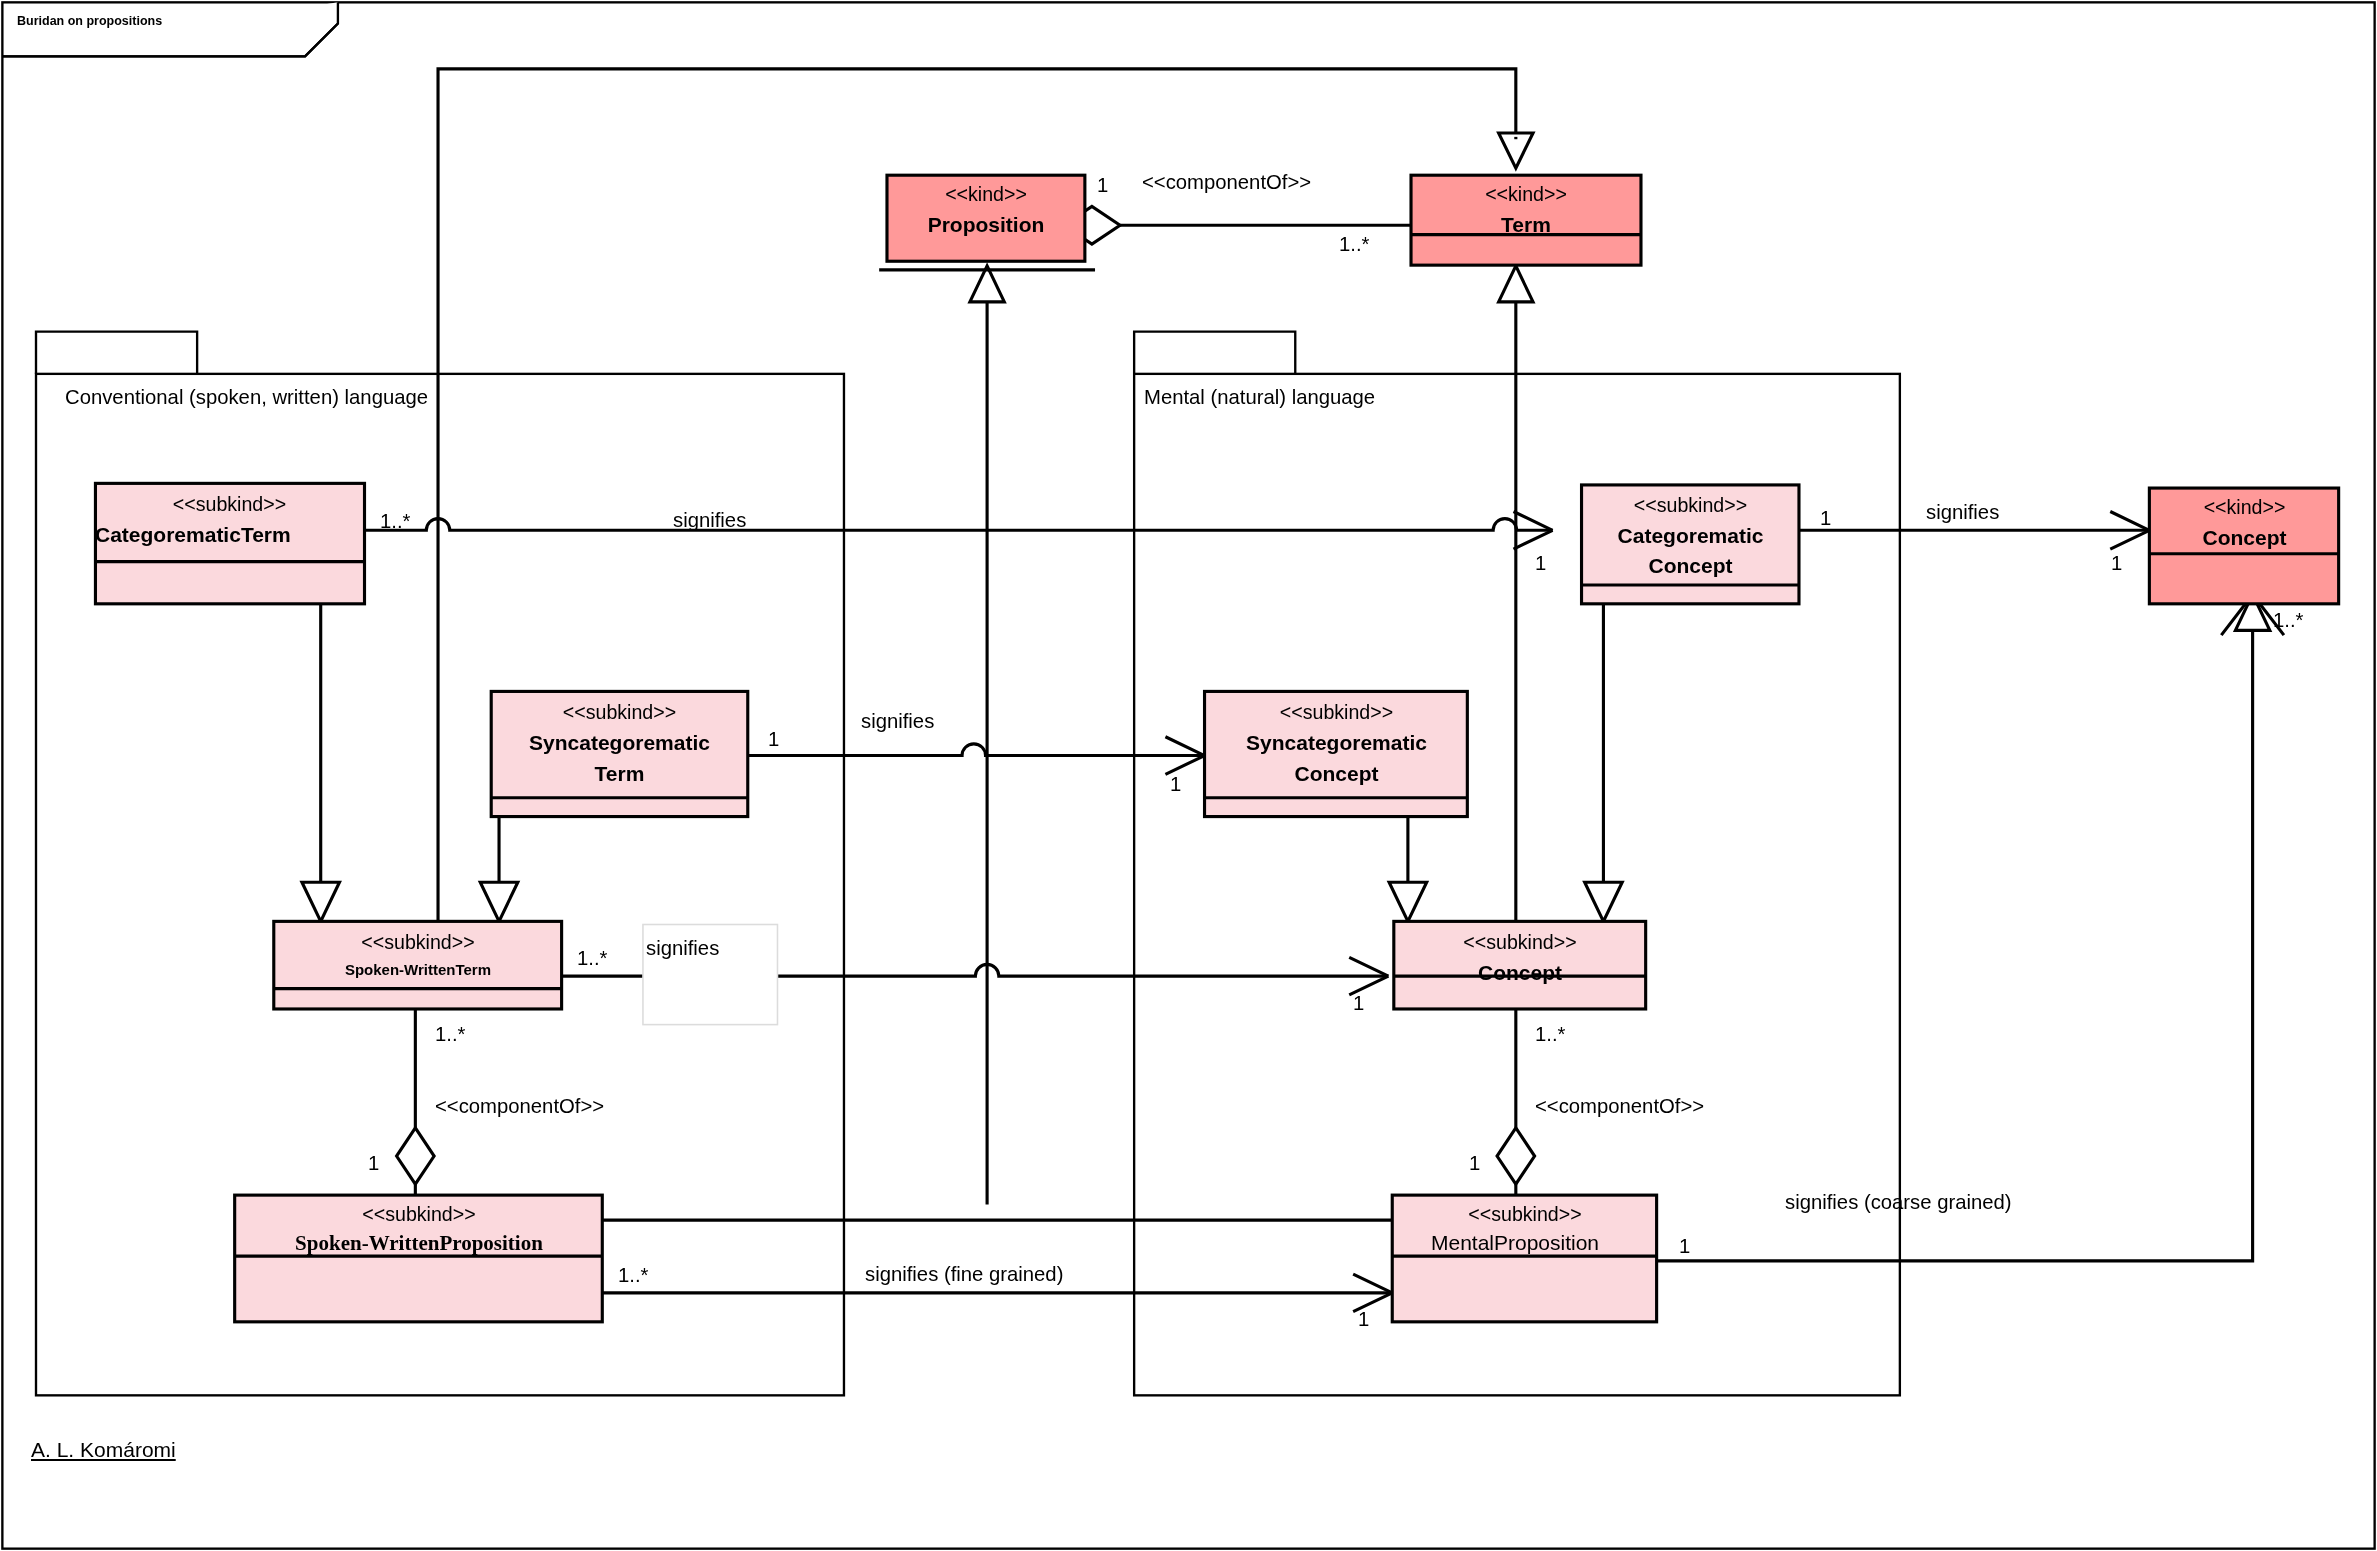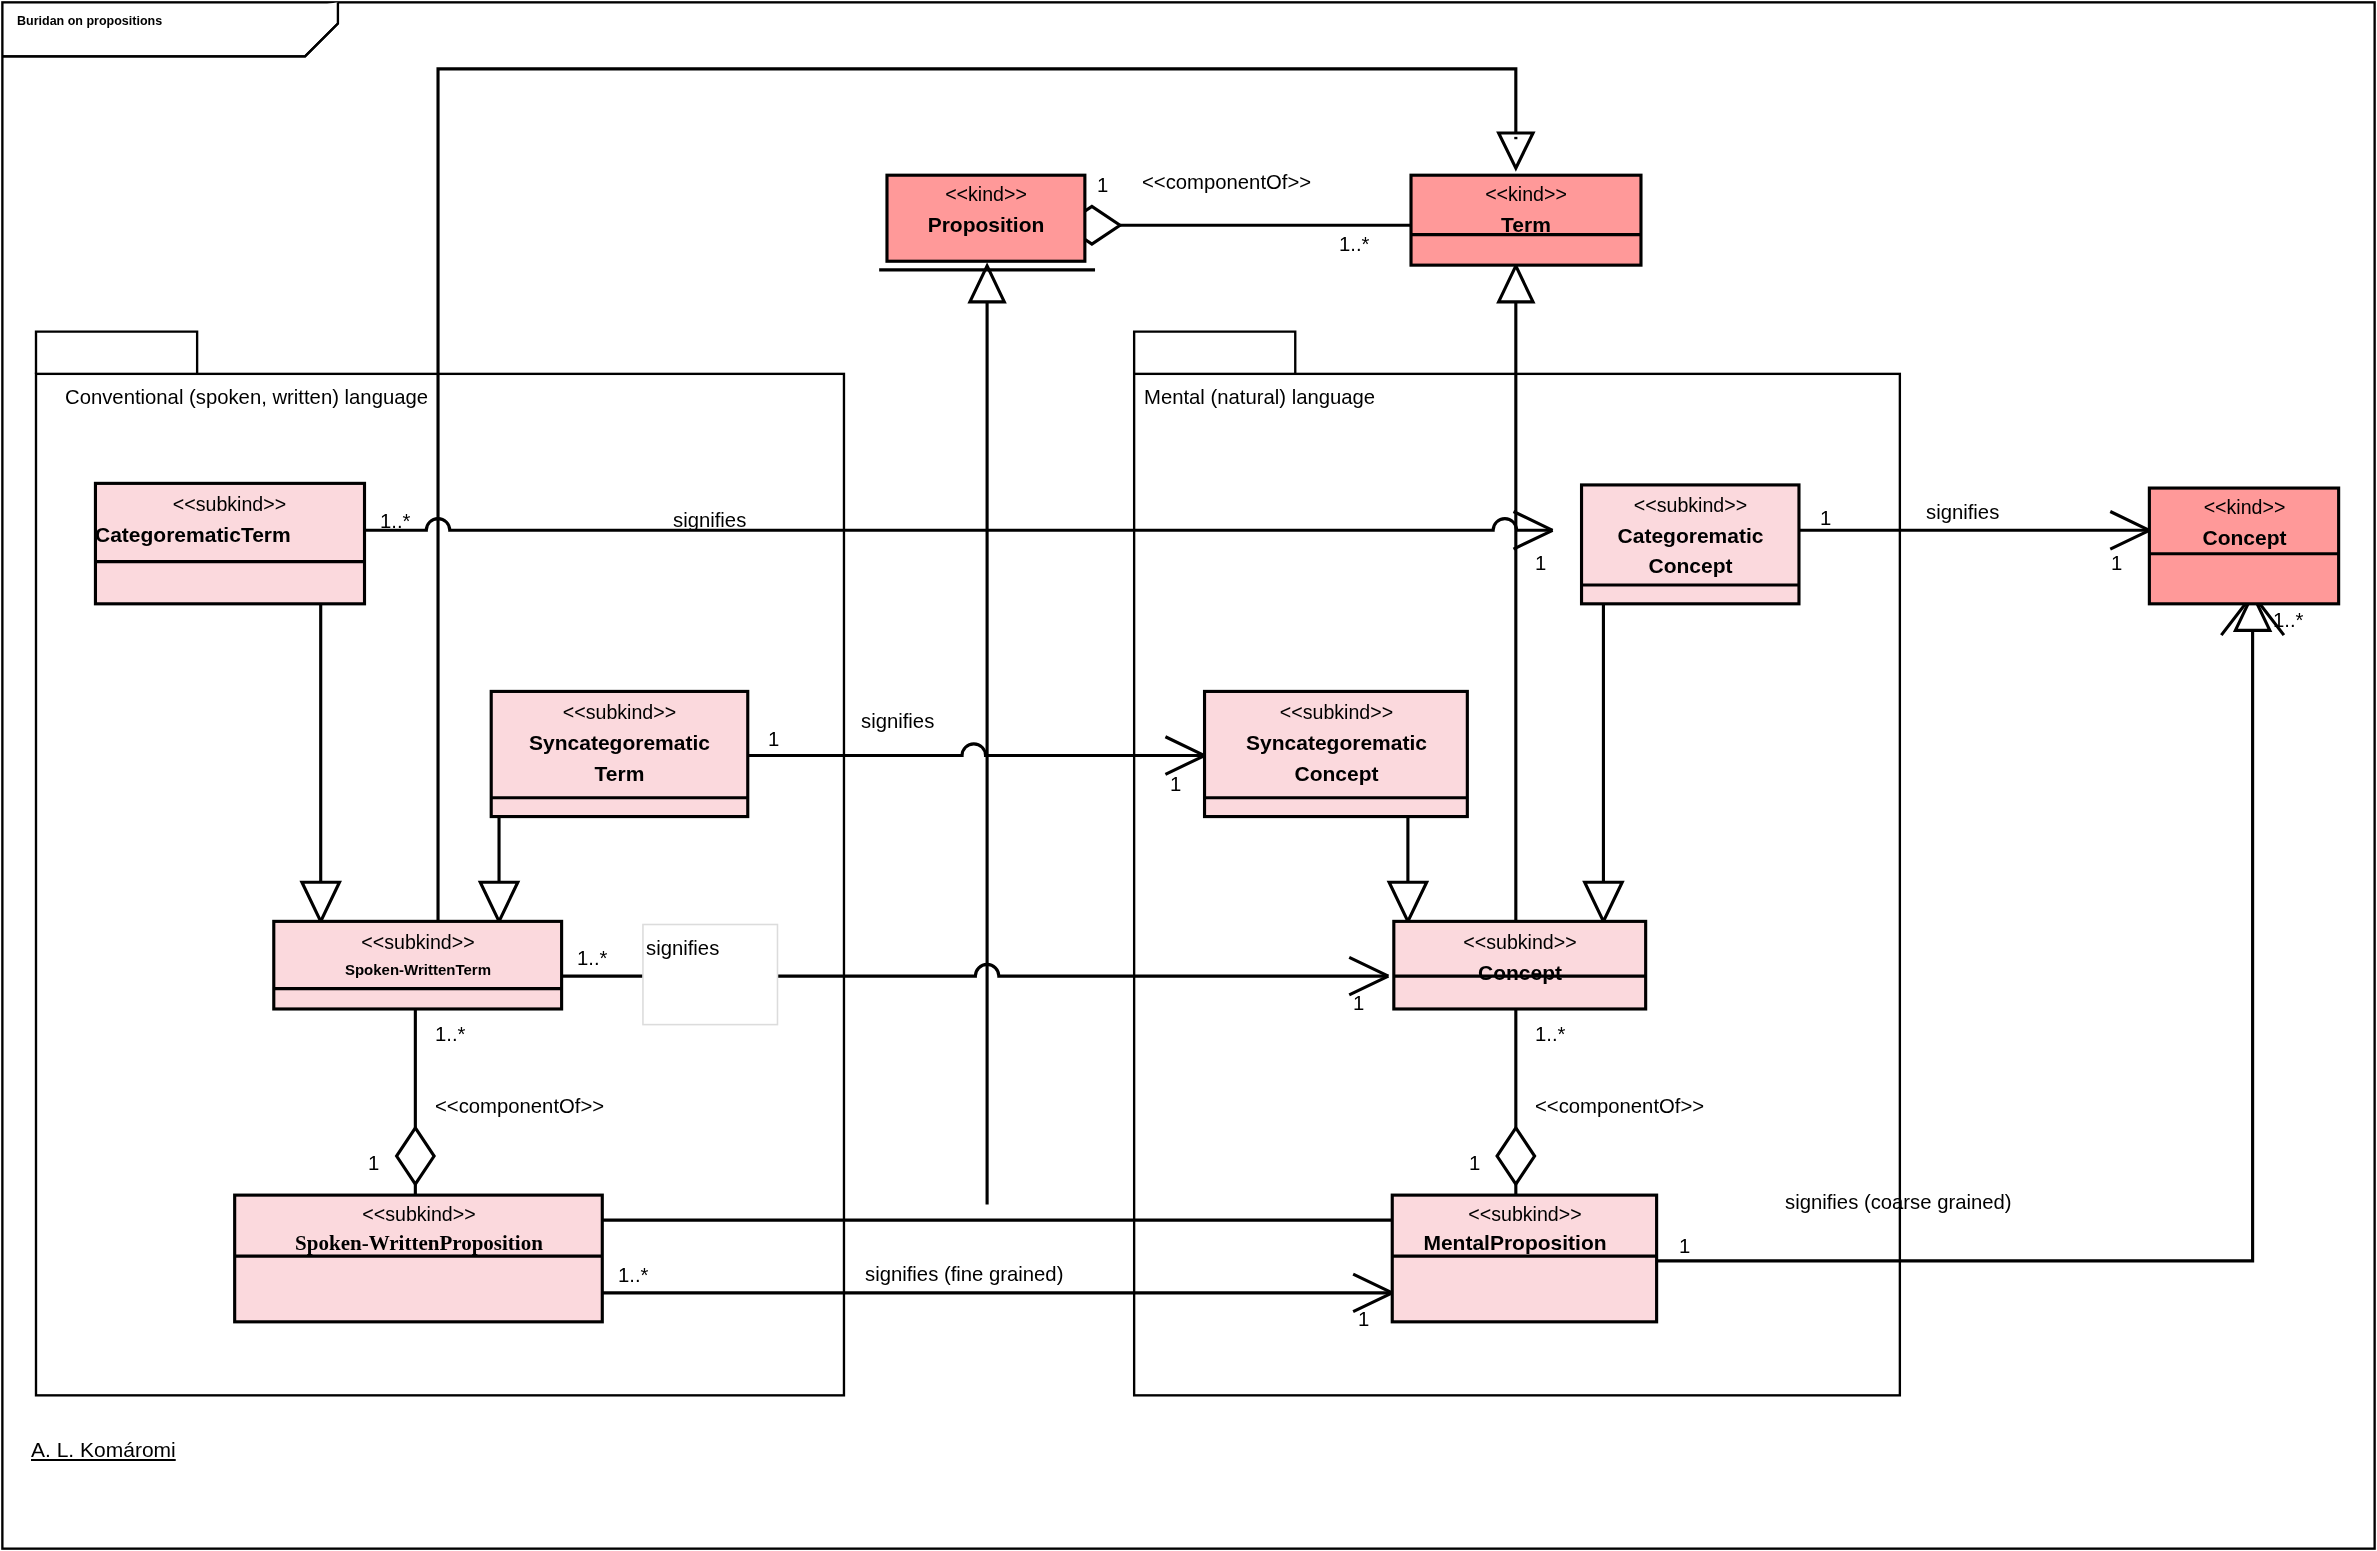--- a/index.html
+++ b/index.html
@@ -222,21 +222,21 @@
   <div style="position:absolute;left:1582px;top:554px;width:217px;text-align:center;font-size:21px;font-weight:bold;">Concept</div>
 
   <div style="position:absolute;left:1205px;top:701px;width:263px;text-align:center;font-size:19.6px;">&lt;&lt;subkind&gt;&gt;</div>
   <div style="position:absolute;left:1205px;top:731px;width:263px;text-align:center;font-size:21px;font-weight:bold;">Syncategorematic</div>
   <div style="position:absolute;left:1205px;top:762px;width:263px;text-align:center;font-size:21px;font-weight:bold;">Concept</div>
 
   <div style="position:absolute;left:1394px;top:931px;width:252px;text-align:center;font-size:19.6px;">&lt;&lt;subkind&gt;&gt;</div>
   <div style="position:absolute;left:1394px;top:961px;width:252px;text-align:center;font-size:21px;font-weight:bold;">Concept</div>
 
   <div style="position:absolute;left:1393px;top:1203px;width:264px;text-align:center;font-size:19.6px;">&lt;&lt;subkind&gt;&gt;</div>
-  <div style="position:absolute;left:1393px;top:1231px;width:244px;text-align:center;font-size:21px;font-weight:bold;">MentalProposition</div>
+  <div style="position:absolute;left:1393px;top:1231px;width:244px;text-align:center;font-size:21px;font-weight:normal;">MentalProposition</div>
 
   <div style="position:absolute;left:1142px;top:171px;font-size:20.3px;">&lt;&lt;componentOf&gt;&gt;</div>
   <div style="position:absolute;left:435px;top:1095px;font-size:20.3px;">&lt;&lt;componentOf&gt;&gt;</div>
   <div style="position:absolute;left:1535px;top:1095px;font-size:20.3px;">&lt;&lt;componentOf&gt;&gt;</div>
 
   <div style="position:absolute;left:673px;top:509px;font-size:20.3px;">signifies</div>
   <div style="position:absolute;left:1926px;top:501px;font-size:20.3px;">signifies</div>
   <div style="position:absolute;left:861px;top:710px;font-size:20.3px;">signifies</div>
   <div style="position:absolute;left:646px;top:937px;font-size:20.3px;">signifies</div>
   <div style="position:absolute;left:865px;top:1263px;font-size:20.3px;">signifies (fine grained)</div>

